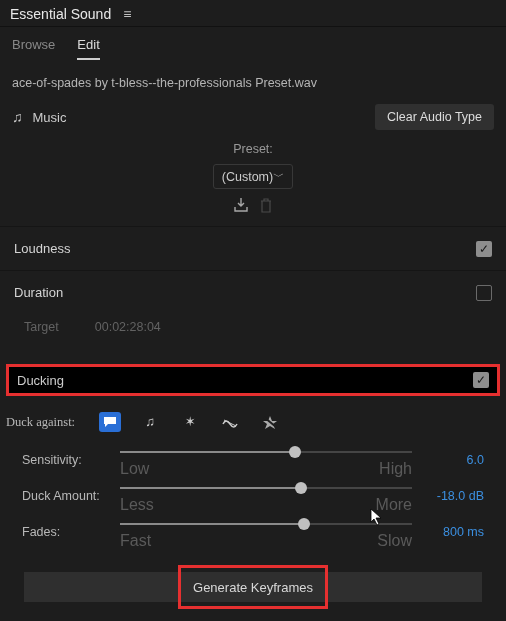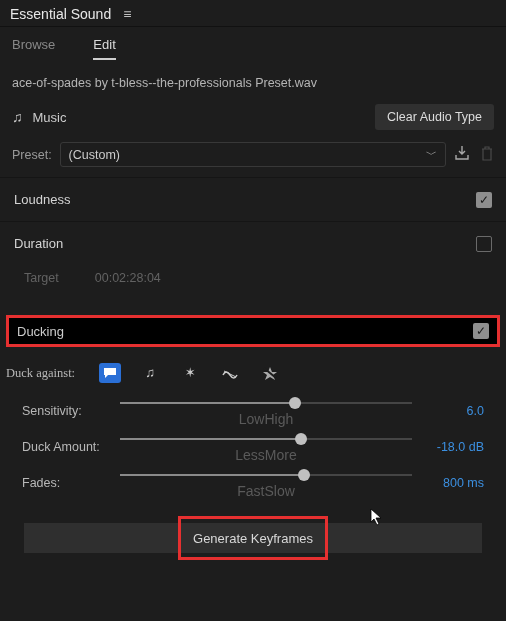--- a/index.html
+++ b/index.html
@@ -14,38 +14,39 @@
     position: relative;
   }
   .panel-header {
     display: flex;
     align-items: center;
     padding: 6px 10px 4px;
   }
   .panel-title { color: #e8e8e8; font-size: 14px; font-weight: 500; }
   .menu-icon { margin-left: 12px; color: #c0c0c0; font-size: 14px; cursor: pointer; }
   .divider { height: 1px; background: #111; }
-  .tabs { display: flex; gap: 38px; padding: 10px 12px 0; }
+  .tabs { display: flex; gap: 22px; padding: 10px 12px 0; }
   .tab { color: #888; font-size: 13px; padding-bottom: 6px; cursor: pointer; }
   .tab.active { color: #dcdcdc; border-bottom: 2px solid #cfcfcf; }
   .clip-name { color: #b5b5b5; font-size: 12.5px; padding: 16px 12px 8px; }
   .clip-type-row {
     display: flex; align-items: center; justify-content: space-between;
     padding: 6px 12px 12px;
   }
   .clip-type-left { display: flex; align-items: center; gap: 10px; }
   .music-icon { font-size: 14px; color: #ccc; }
   .clear-btn {
     background: #303030; color: #ddd; border: none;
     padding: 6px 12px; border-radius: 3px; font-size: 12.5px;
     cursor: pointer;
   }
   .preset-row {
     display: flex; align-items: center; gap: 8px;
     padding: 0 12px 10px;
+    flex-direction: column;
   }
   .preset-label { color: #999; font-size: 12.5px; }
   .preset-select {
     flex: 1; display: flex; justify-content: space-between; align-items: center;
     background: transparent; border: 1px solid #383838; border-radius: 3px;
     padding: 4px 8px; color: #ccc; font-size: 12.5px; cursor: pointer;
   }
   .preset-select .chev { color: #aaa; font-size: 11px; }
   .preset-actions { display: flex; gap: 10px; align-items: center; color: #777; }
   .save-icon { font-size: 15px; cursor: pointer; color: #a8a8a8; }
@@ -99,22 +100,22 @@
     position: absolute; top: 5px; left: 0; height: 2px; background: #8a8a8a;
   }
   .slider-thumb {
     position: absolute; top: 0; width: 12px; height: 12px;
     background: #c0c0c0; border-radius: 50%;
     transform: translateX(-6px);
     cursor: pointer;
   }
   .slider-minmax {
     position: absolute; top: 14px; left: 0; right: 0;
-    display: flex; justify-content: center;
-    color: #5a5a5a; font-size: 14px;
+    display: flex; justify-content: space-between;
+    color: #5a5a5a; font-size: 16px;
   }
   .slider-val { width: 62px; text-align: right; color: #3b8fe0; font-size: 12.5px; cursor: pointer; }
   .generate-wrap {
     margin: 26px 24px 0;
     background: #2f2f2f; height: 30px;
     display: flex; align-items: center; justify-content: center;
     position: relative;
   }
   .generate-highlight {
     position: absolute;

